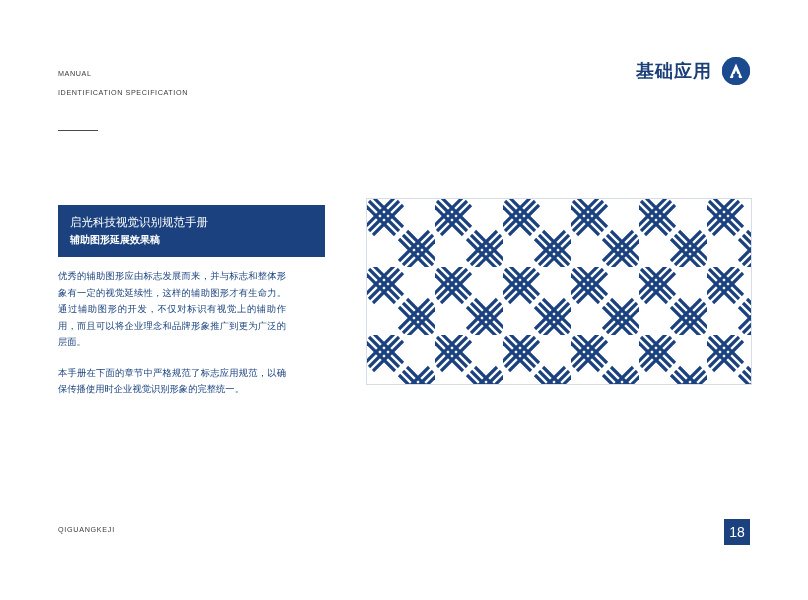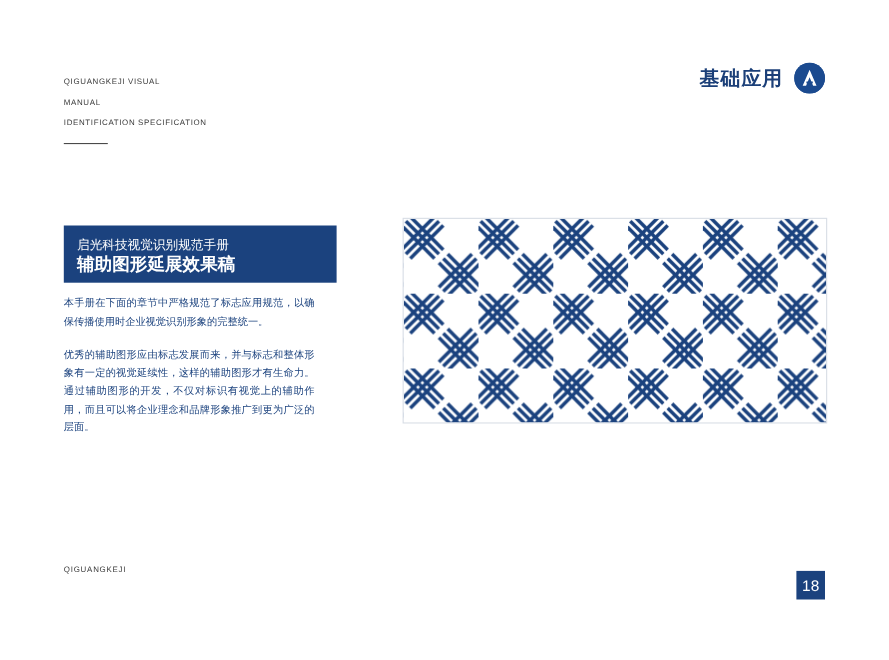--- a/index.html
+++ b/index.html
@@ -66,34 +66,34 @@
     position: relative;
     display: inline-block;
   }
   .logo-mark svg { display: block; }
 
   
   .title-band {
     position: absolute;
     left: 58px;
     top: 205px;
-    width: 248px;
+    width: 267px;
     height: 52px;
     background: #1b427e;
     box-sizing: border-box;
     padding: 8px 0 0 12px;
   }
   .title-band .t1 {
     font-size: 11.5px;
     color: #ffffff;
     line-height: 18px;
     font-family: "DejaVu Sans", sans-serif;
   }
   .title-band .t2 {
-    font-size: 16px;
+    font-size: 10px;
     color: #ffffff;
     font-weight: bold;
     line-height: 18px;
     font-family: "DejaVu Sans", sans-serif;
   }
 
   .body-copy {
     position: absolute;
     left: 58px;
     top: 268px;
@@ -120,21 +120,21 @@
     overflow: hidden;
   }
   .pattern-panel svg {
     display: block;
   }
 
   
   .footer-left {
     position: absolute;
     left: 58px;
-    bottom: 78px;
+    bottom: 66px;
     font-size: 7.2px;
     letter-spacing: 0.7px;
     color: #3a3a3a;
   }
   .page-num {
     position: absolute;
     right: 58px;
     bottom: 55px;
     width: 26px;
     height: 26px;
@@ -146,21 +146,20 @@
     justify-content: center;
     font-family: "Liberation Sans", sans-serif;
   }
 </style>
 </head>
 <body>
 
 <div class="page">
 
   <div class="header-left">
-    <div class="line">QIGUANGKEJI VISUAL</div>
     <div class="line">MANUAL</div>
     <div class="line">IDENTIFICATION SPECIFICATION</div>
   </div>
   <div class="header-rule"></div>
 
   <div class="header-right">
     <div class="title-cn">基础应用</div>
     <div class="logo-mark">
       <svg width="28" height="28" viewBox="0 0 28 28" aria-hidden="true">
         <circle cx="14" cy="14" r="14" fill="#1b4a8f"></circle>
@@ -169,22 +168,22 @@
       </svg>
     </div>
   </div>
 
   <div class="title-band">
     <div class="t1">启光科技视觉识别规范手册</div>
     <div class="t2">辅助图形延展效果稿</div>
   </div>
 
   <div class="body-copy">
+    <p>优秀的辅助图形应由标志发展而来，并与标志和整体形象有一定的视觉延续性，这样的辅助图形才有生命力。通过辅助图形的开发，不仅对标识有视觉上的辅助作用，而且可以将企业理念和品牌形象推广到更为广泛的层面。</p>
     <p>本手册在下面的章节中严格规范了标志应用规范，以确保传播使用时企业视觉识别形象的完整统一。</p>
-    <p>优秀的辅助图形应由标志发展而来，并与标志和整体形象有一定的视觉延续性，这样的辅助图形才有生命力。通过辅助图形的开发，不仅对标识有视觉上的辅助作用，而且可以将企业理念和品牌形象推广到更为广泛的层面。</p>
   </div>
 
   <div class="pattern-panel">
     <svg width="384" height="185" viewBox="0 0 384 185" aria-hidden="true">
       <defs>
 
         <g id="xmotif">
           <g stroke="#1b427e" stroke-width="3.2" fill="none" stroke-linecap="butt">
 
             <line x1="-15" y1="-15" x2="15" y2="15"></line>

